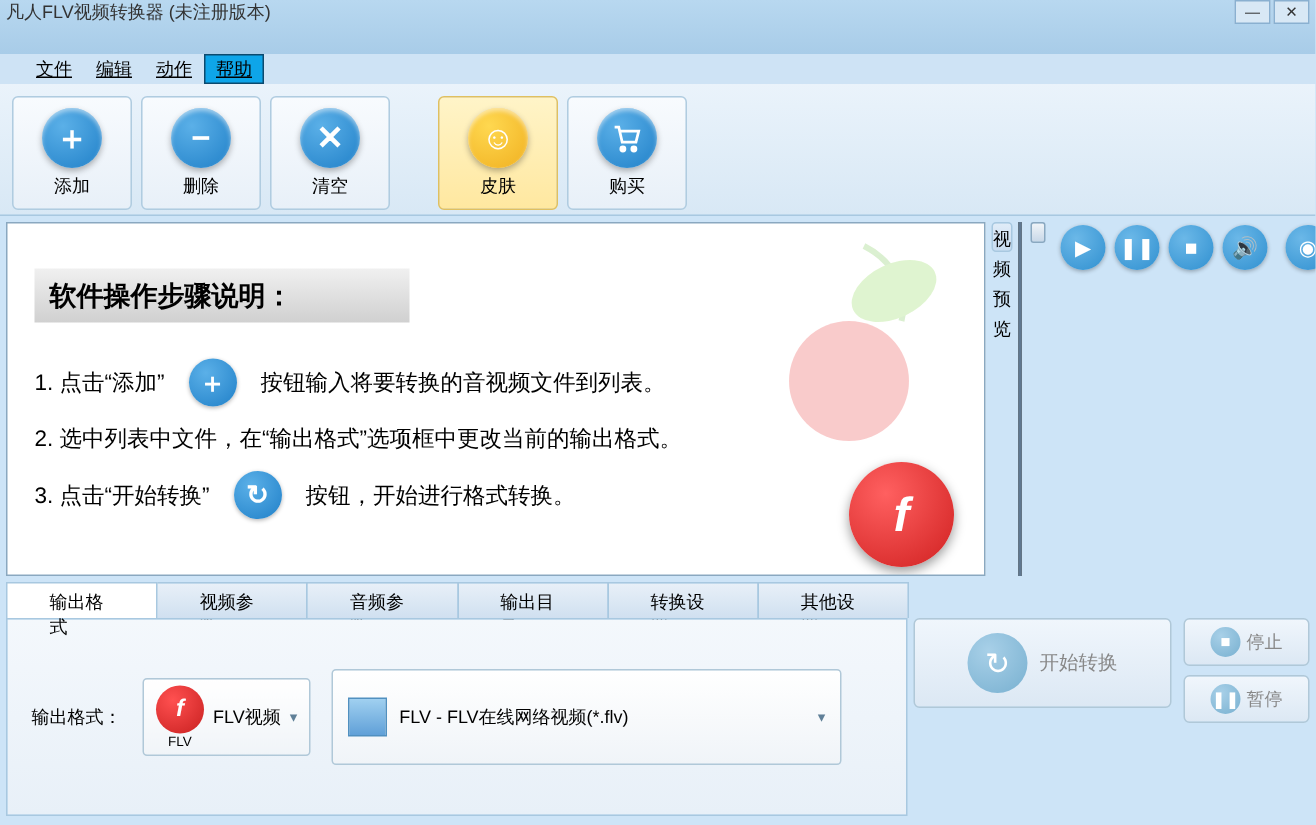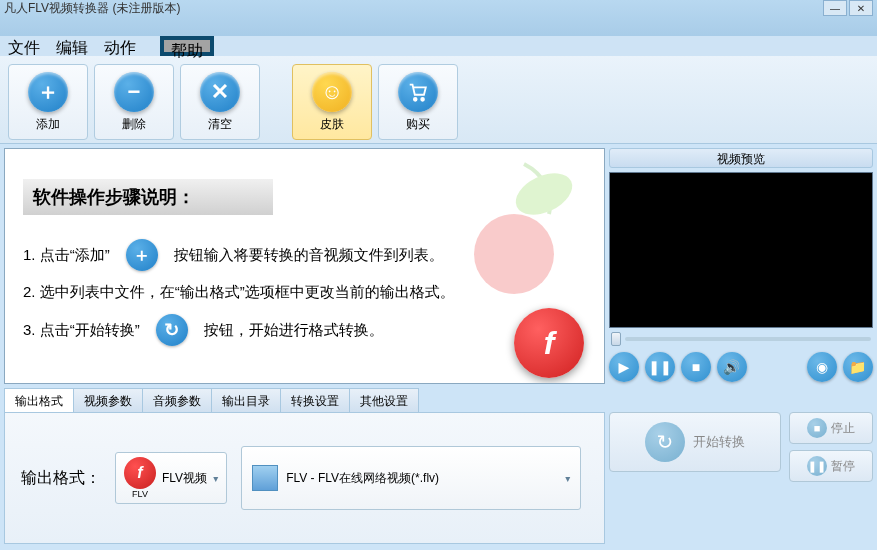--- a/index.html
+++ b/index.html
@@ -3,55 +3,55 @@
 <meta charset="utf-8">
 <style>
 * { box-sizing: border-box; margin: 0; padding: 0; font-family: "Microsoft YaHei", SimSun, sans-serif; }
 body { background: #cde4f7; width: 877px; height: 550px; overflow: hidden; }
 
 .titlebar { height: 36px; background: linear-gradient(#b8d8f0,#a8cce8); display: flex; align-items: flex-start; padding: 0 4px; font-size: 12px; color: #333; }
 .titlebar .title { flex: 1; }
 .titlebar .win-btns { display: flex; gap: 2px; }
 .titlebar .win-btn { width: 24px; height: 16px; background: #d8e8f5; border: 1px solid #8ab0d0; display: flex; align-items: center; justify-content: center; font-size: 10px; cursor: pointer; }
 
-.menubar { height: 20px; background: #cee3f5; display: flex; padding-left: 0; font-size: 16px; }
+.menubar { height: 20px; background: #cee3f5; display: flex; padding-left: 16px; font-size: 12px; text-decoration: underline; }
 .menubar .menu-item { padding: 2px 8px; cursor: pointer; }
-.menubar .menu-item.hl { background: #a3a3a3; border: 4px solid #0c4a6e; padding: 1px 7px; margin-left: 16px; }
+.menubar .menu-item.hl { background: #0ea5e9; border: 1px solid #0c4a6e; padding: 1px 7px; }
 
 .toolbar { height: 88px; background: linear-gradient(#eaf3fb,#d8e8f5); padding: 8px 8px 4px 8px; display: flex; gap: 6px; border-bottom: 1px solid #a8c8e0; }
 .tool-btn { width: 80px; height: 76px; background: linear-gradient(#f8fbfe,#e8f0f8); border: 1px solid #b0cce0; border-radius: 4px; display: flex; flex-direction: column; align-items: center; justify-content: center; gap: 4px; cursor: pointer; font-size: 12px; }
 .tool-btn.hl { background: linear-gradient(#fff4c8,#ffe8a0); border-color: #e0c060; }
 .tool-btn .icon-wrap { width: 40px; height: 40px; border-radius: 50%; background: radial-gradient(circle at 35% 30%, #5bb0e8, #2080c8); display: flex; align-items: center; justify-content: center; color: #fff; font-size: 22px; font-weight: bold; box-shadow: 0 2px 4px rgba(0,0,0,0.3), inset 0 2px 3px rgba(255,255,255,0.5); }
 .tool-btn .icon-wrap.yellow { background: radial-gradient(circle at 35% 30%, #ffd850, #f0b020); }
 
 .main-row { display: flex; height: 244px; padding: 4px; gap: 4px; }
 .content-panel { flex: 1; background: #fff; border: 1px solid #8aa8c0; padding: 14px 18px; position: relative; overflow: hidden; }
 .step-header { background: linear-gradient(#f0f0f0,#d0d0d0); padding: 6px 10px; font-size: 18px; font-weight: bold; margin-bottom: 12px; display: inline-block; min-width: 250px; margin-top: 16px; }
 .step-line { font-size: 15px; margin: 12px 0; display: flex; align-items: center; gap: 16px; }
 .inline-icon { width: 32px; height: 32px; border-radius: 50%; background: radial-gradient(circle at 35% 30%, #5bb0e8, #2080c8); display: inline-flex; align-items: center; justify-content: center; color: #fff; font-size: 18px; font-weight: bold; box-shadow: 0 1px 3px rgba(0,0,0,0.3); }
 .bg-cherry { position: absolute; right: 10px; top: 5px; opacity: 0.3; }
 .bg-flash { position: absolute; right: 20px; bottom: 5px; width: 70px; height: 70px; border-radius: 50%; background: radial-gradient(circle at 35% 30%, #ff6060, #d02020); display: flex; align-items: center; justify-content: center; color: #fff; font-size: 32px; font-style: italic; font-weight: bold; box-shadow: 0 3px 8px rgba(0,0,0,0.4); }
 
-.preview-panel { width: 264px; display: flex; flex-direction: column; gap: 4px; }
+.preview-panel { width: 212px; display: flex; flex-direction: row; gap: 4px; }
 .preview-header { height: 20px; background: linear-gradient(#e0ecf8,#c8dcf0); text-align: center; font-size: 12px; line-height: 20px; border: 1px solid #a8c8e0; border-radius: 3px; }
 .video-box { flex: 1; background: #000; border: 1px solid #607890; }
 .seek-row { height: 14px; display: flex; align-items: center; gap: 4px; padding: 0 2px; }
 .seek-handle { width: 10px; height: 14px; background: linear-gradient(#f0f4f8,#c8d8e8); border: 1px solid #8aa8c0; border-radius: 2px; }
 .seek-track { flex: 1; height: 4px; background: #b8d0e0; border-radius: 2px; }
 .media-btns { display: flex; gap: 6px; justify-content: flex-start; padding: 2px 0; }
 .media-btn { width: 30px; height: 30px; border-radius: 50%; background: radial-gradient(circle at 35% 30%, #6bb8e8, #3090d0); display: flex; align-items: center; justify-content: center; color: #fff; font-size: 14px; cursor: pointer; box-shadow: 0 1px 3px rgba(0,0,0,0.3); }
 .media-spacer { flex: 1; }
 
 .bottom-row { display: flex; height: 160px; padding: 0 4px 4px 4px; gap: 4px; }
 .settings-panel { flex: 1; display: flex; flex-direction: column; }
 .tabs { display: flex; height: 24px; }
-.tab { padding: 4px 10px; font-size: 12px; background: linear-gradient(#e8f0f8,#d0e0f0); border: 1px solid #a8c8e0; border-bottom: none; cursor: pointer; margin-right: -1px; }
+.tab { padding: 4px 28px; font-size: 12px; background: linear-gradient(#e8f0f8,#d0e0f0); border: 1px solid #a8c8e0; border-bottom: none; cursor: pointer; margin-right: -1px; }
 .tab.active { background: #fff; font-weight: normal; position: relative; z-index: 2; }
 .tab-body { flex: 1; background: linear-gradient(#f4f8fc,#e8f0f8); border: 1px solid #a8c8e0; padding: 20px 16px; display: flex; align-items: center; gap: 14px; }
-.format-label { font-size: 16px; }
+.format-label { font-size: 12px; }
 .format-chip { display: flex; align-items: center; gap: 6px; background: linear-gradient(#fff,#f0f4f8); border: 1px solid #b0c8d8; border-radius: 3px; padding: 4px 8px; cursor: pointer; font-size: 12px; }
 .flv-ico { width: 32px; height: 32px; border-radius: 50%; background: radial-gradient(circle at 35% 30%, #ff5050, #c82020); display: flex; align-items: center; justify-content: center; color: #fff; font-size: 16px; font-style: italic; font-weight: bold; }
 .flv-ico-wrap { display: flex; flex-direction: column; align-items: center; font-size: 9px; }
 .format-select { flex: 1; max-width: 340px; display: flex; align-items: center; gap: 8px; background: linear-gradient(#fff,#f0f4f8); border: 1px solid #b0c8d8; border-radius: 3px; padding: 18px 10px; cursor: pointer; font-size: 12px; }
 .box-ico { width: 26px; height: 26px; background: linear-gradient(#a0d0f0,#60a0d8); border: 1px solid #5090c0; }
 .chev { margin-left: auto; font-size: 10px; color: #608098; }
 
 .action-panel { width: 264px; display: flex; gap: 8px; padding-top: 24px; }
 .big-action { flex: 1; height: 60px; background: linear-gradient(#f0f6fc,#dce8f4); border: 1px solid #b0c8d8; border-radius: 4px; display: flex; align-items: center; justify-content: center; gap: 8px; cursor: pointer; font-size: 13px; color: #888; }
 .big-action .big-icon { width: 40px; height: 40px; border-radius: 50%; background: radial-gradient(circle at 35% 30%, #a8d0e8, #78b0d0); display: flex; align-items: center; justify-content: center; color: #fff; font-size: 20px; }

